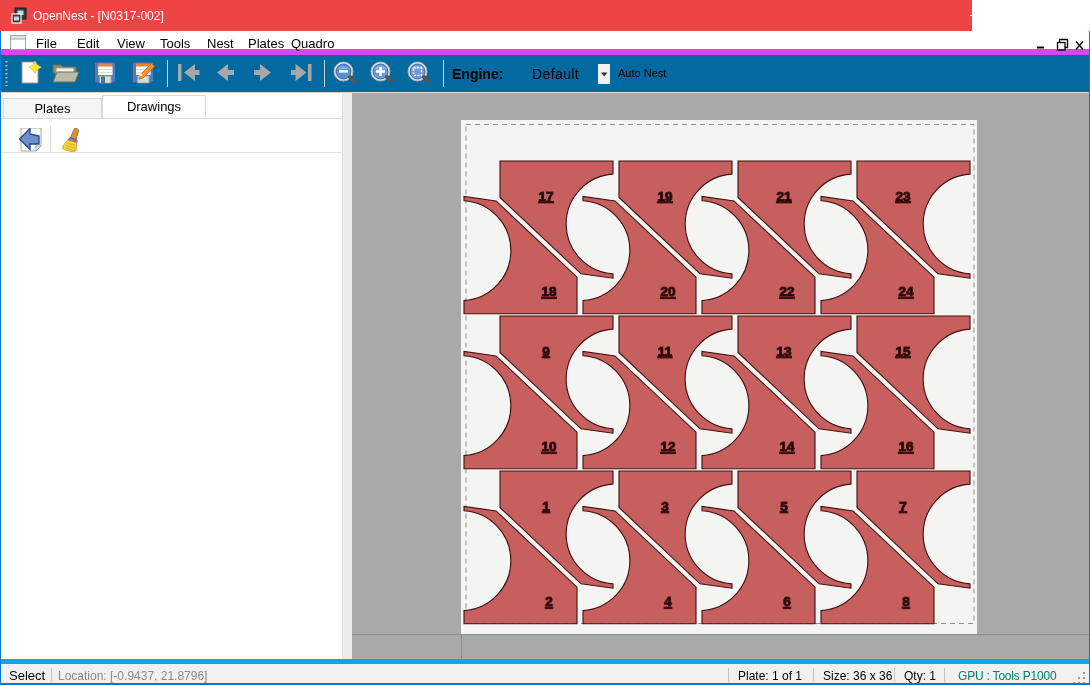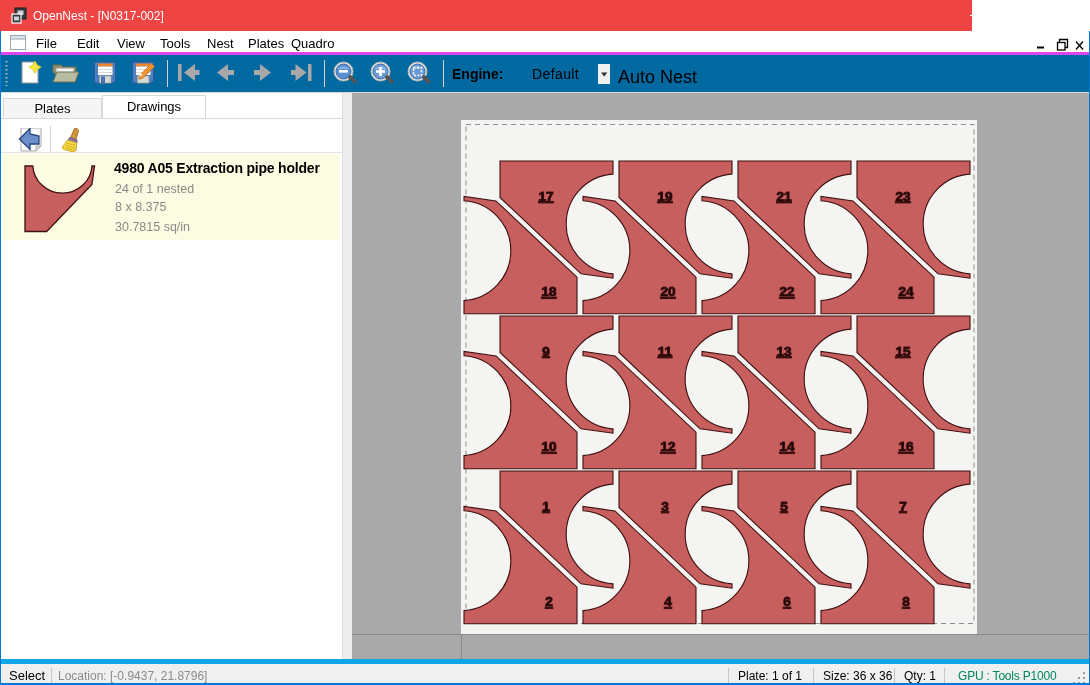--- a/index.html
+++ b/index.html
@@ -1,18 +1,18 @@
 <!DOCTYPE html>
 <html><head><meta charset="utf-8"><style>
 * { margin:0; padding:0; box-sizing:border-box; }
 html,body { width:1090px; height:685px; overflow:hidden; font-family:"Liberation Sans",sans-serif; position:relative; background:#fff; }
 .abs { position:absolute; }
 #titlebar { left:0; top:0; width:972px; height:31px; background:#ef4444; }
 #title-text { left:33px; top:9px; color:#fff; font-size:12px; }
-#menubar { left:1px; top:31px; width:1088px; height:24px; background:#fff; border-bottom:3px solid #d946ef; }
+#menubar { left:1px; top:31px; width:1088px; height:24px; background:#fff; border-bottom:6px solid #d946ef; }
 .menuitem { position:absolute; top:5px; font-size:13px; color:#000; }
 #toolbar { left:1px; top:55px; width:1088px; height:38px; background:#0369a1; border-bottom:1px solid #d8d8d8; }
 #leftpanel { left:1px; top:93px; width:404px; height:566px; background:#fff; }
 .tab { position:absolute; font-size:13px; text-align:center; }
 #tab-plates { left:2px; top:5px; width:99px; height:20px; background:#f5f5f5; border:1px solid #d9d9d9; border-bottom:none; line-height:20px; }
 #tab-drawings { left:101px; top:2px; width:104px; height:23px; background:#fff; border:1px solid #d9d9d9; border-bottom:none; line-height:22px; z-index:2; }
 #panelbody { position:absolute; left:0px; top:25px; width:341px; height:541px; background:#fff; border-top:1px solid #d9d9d9; }
 #pseph { position:absolute; left:0px; top:33px; width:341px; height:1px; background:#e3e3e3; }
 #psepv { position:absolute; left:49px; top:7px; width:1px; height:26px; background:#d8d8d8; }
 #yellowitem { position:absolute; left:2px; top:35px; width:337px; height:86px; background:#fcfce2; }
@@ -143,21 +143,21 @@
     </g>
     <line x1="166.5" y1="5" x2="166.5" y2="32" stroke="#d0d0d0"></line>
     <line x1="323.5" y1="5" x2="323.5" y2="32" stroke="#d0d0d0"></line>
     <line x1="442.5" y1="5" x2="442.5" y2="32" stroke="#d0d0d0"></line>
   </svg>
   <div class="abs" style="left:451px;top:11px;font-size:14px;font-weight:bold;">Engine:</div>
   <div class="abs" style="left:531px;top:11px;font-size:14px;letter-spacing:0.4px;text-align:center;">Default</div>
   <div class="abs" style="left:597px;top:9px;width:12px;height:20px;background:#f0f0f0;"><svg width="12" height="20">
         <path d="M3,8.5 l3.2,4 3.2,-4 z" fill="#333"></path>
       </svg></div>
-  <div class="abs" style="left:617px;top:12px;font-size:18px;">Auto Nest</div>
+  <div class="abs" style="left:617px;top:12px;font-size:11px;">Auto Nest</div>
 </div>
 <div class="abs" id="leftpanel">
   <div class="tab" id="tab-plates">Plates</div>
   <div class="tab" id="tab-drawings">Drawings</div>
   <div id="panelbody">
     <svg class="abs" style="left:16px;top:9px" width="70" height="28" viewBox="0 0 70 28">
       <g transform="translate(2,0)">
         <path d="M2,0 h20 v18 l-5,5 h-15 z" fill="#fcfcfc" stroke="#a8a8a8"></path>
         <path d="M22,18 l-5,5 v-5 z" fill="#e0e0e0" stroke="#a8a8a8"></path>
         <path d="M20,6.5 v8 h-9 v5.5 l-10.5,-10.5 10.5,-10.5 v5.5 z" fill="#6a8fcb" stroke="#27447c" stroke-width="1.3" transform="translate(0,1.5)"></path>
@@ -165,31 +165,20 @@
       <g transform="translate(45,0)">
         <path d="M12.5,0.5 q3.5,-1 4,2.5 l-3,9.5 -5.5,-1.7 z" fill="#d2953e" stroke="#a06a1a" stroke-width="0.9"></path>
         <path d="M7.8,9.5 l6.3,2 q1.6,0.5 1.1,2.1 l-0.4,1.4 -9,-2.8 z" fill="#8878a8" stroke="#5a4a7a" stroke-width="0.7"></path>
         <path d="M5.6,12 l9,2.8 -0.2,5.5 q-0.2,3.8 -3.8,3.4 l-8.2,-2 q-3,-0.9 -1.3,-3.7 z" fill="#f5d94b" stroke="#c8a020" stroke-width="0.9"></path>
         <path d="M5,15 l8.6,2.6 m-9.8,-0.3 l9.4,2.9 m-10,-0.5 l9.4,2.9" stroke="#cfa81e" stroke-width="0.9" fill="none"></path>
         <path d="M2.5,17.5 l1.5,-4 m2.5,9.8 l1.8,-8.5 m3.5,9.5 l1.5,-7.8" stroke="#e8c62e" stroke-width="0.8" fill="none"></path>
       </g>
     </svg>
     <div id="psepv"></div>
     <div id="pseph"></div>
-    <div id="yellowitem">
-      <svg class="abs" style="left:20px;top:10px" width="74" height="70" viewBox="-2 -2 74 70">
-          <g transform="scale(0.5932,0.5796) rotate(90,59,59)">
-            <path d="M0,118 L0,104.9 A50,50 0 0 0 0,5.1 L0,0.8 L32,5.2 L113,81.5 L113,118 Z" fill="#c75f5f" stroke="#3f1010" stroke-width="2.2"></path>
-          </g>
-        </svg>
-      <div id="yi-title">4980 A05 Extraction pipe holder</div>
-      <div class="yi-gray" style="top:28px">24 of 1 nested</div>
-      <div class="yi-gray" style="top:46px">8 x 8.375</div>
-      <div class="yi-gray" style="top:66px">30.7815 sq/in</div>
-    </div>
   </div>
 </div>
 <div class="abs" id="scrollstrip"></div>
 <div class="abs" id="canvas">
   <div id="sheet"></div>
   <svg class="abs" style="left:109px;top:27px" width="516" height="514" viewBox="0 0 516 514">
     <g fill="#c75f5f" stroke="#3f1010" stroke-width="1.1">
 <defs>
           <path id="pp" d="M0,118 L0,104.9 A50,50 0 0 0 0,5.1 L0,0.8 L32,5.2 L113,81.5 L113,118 Z"></path>
         </defs>

